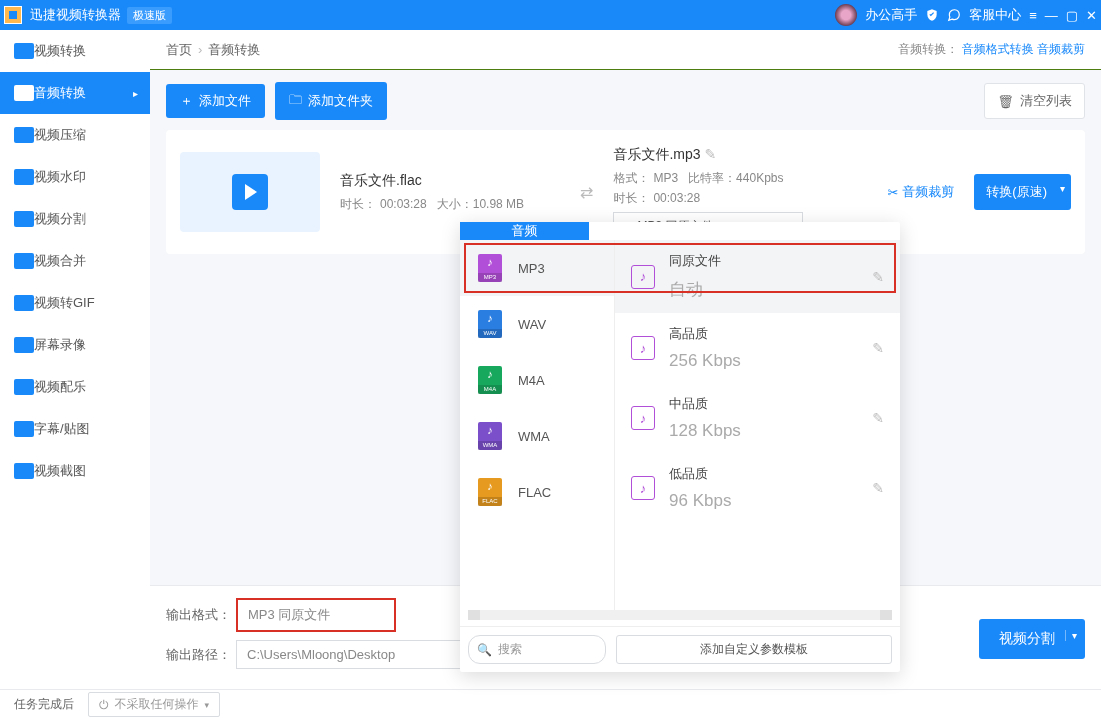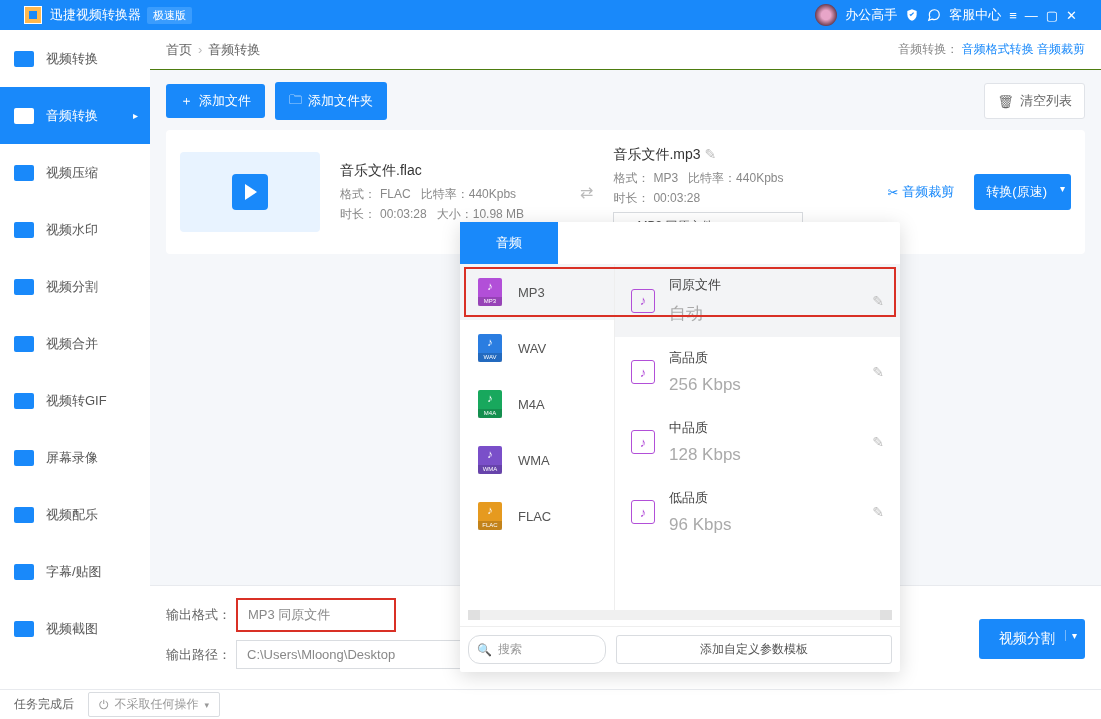--- a/index.html
+++ b/index.html
@@ -1,26 +1,26 @@
 <!DOCTYPE html>
 <html><head>
 <meta charset="utf-8">
 <style>
 *{box-sizing:border-box;margin:0;padding:0;font-family:"Microsoft YaHei",sans-serif}
 body{background:#fff;width:1101px;height:719px;overflow:hidden;position:relative}
-.titlebar{height:30px;background:#1989fa;display:flex;align-items:center;color:#fff;font-size:13px;padding:0 24px}
+.titlebar{height:30px;background:#1989fa;display:flex;align-items:center;color:#fff;font-size:13px;padding:0 4px}
 .logo-sq{width:18px;height:18px;background:#ffb84d;border:1px solid #fff;margin-right:8px;display:flex;align-items:center;justify-content:center}
 .logo-sq::before{content:"";width:8px;height:8px;background:#1989fa}
 .badge{background:#3a9cfd;padding:1px 6px;border-radius:2px;margin-left:6px;font-size:11px}
 .tb-right{margin-left:auto;display:flex;align-items:center;gap:8px}
 .avatar{width:22px;height:22px;border-radius:50%;background:radial-gradient(circle,#e8a5c8 30%,#6b3d52 70%)}
 .tb-ico{width:14px;height:14px;display:inline-block}
 .main{display:flex;height:calc(100% - 60px)}
 .sidebar{width:150px;background:#fff}
-.nav-item{height:57px;display:flex;align-items:center;padding-left:14px;color:#555;font-size:13px;cursor:pointer;gap:12px}
+.nav-item{height:42px;display:flex;align-items:center;padding-left:14px;color:#555;font-size:13px;cursor:pointer;}
 .nav-item.active{background:#1989fa;color:#fff;position:relative}
 .nav-item.active::after{content:"▸";position:absolute;right:12px;font-size:10px}
 .nav-ico{width:20px;height:16px;background:#1989fa;border-radius:2px;flex-shrink:0}
 .nav-item.active .nav-ico{background:#fff}
 .content{flex:1;background:#f5f7fa;display:flex;flex-direction:column}
 .breadcrumb{height:40px;display:flex;align-items:center;padding:0 16px;font-size:13px;color:#666;background:#fff;border-bottom:1px solid #4d7c0f}
 .bc-right{margin-left:auto;font-size:12px;color:#888}
 .bc-right a{color:#1989fa;text-decoration:none;margin-left:0}
 .toolbar{height:50px;display:flex;align-items:center;padding:0 16px;gap:10px;background:#f5f7fa;padding-top:12px}
 .btn-pri{background:#1989fa;color:#fff;border:none;padding:8px 14px;border-radius:3px;font-size:13px;cursor:pointer;display:flex;align-items:center;gap:6px}
@@ -38,21 +38,21 @@
 .out-sel .dd{margin-left:auto;color:#1989fa;font-size:10px}
 .link-cut{color:#1989fa;font-size:13px;display:flex;align-items:center;gap:4px;cursor:pointer}
 .btn-conv{background:#1989fa;color:#fff;border:none;padding:9px 12px;border-radius:3px;font-size:13px;position:relative}
 .btn-conv::after{content:"▾";position:absolute;right:6px;top:9px;font-size:10px}
 .bottombar{margin-top:auto;padding:12px 16px;border-top:1px solid #e8eaee;background:#fff}
 .form-row{display:flex;align-items:center;font-size:13px;color:#666;margin-bottom:8px}
 .form-row label{width:70px}
 .form-row .val{border:1px solid #d9dce0;padding:6px 10px;flex:1;max-width:560px;color:#888}
 .hl-red{border:2px solid #d93025!important}
 .popup{position:absolute;left:460px;top:222px;width:440px;height:450px;background:#fff;box-shadow:0 4px 20px rgba(0,0,0,0.15);border-radius:2px;display:flex;flex-direction:column}
-.pop-tab{background:#1989fa;color:#fff;text-align:center;padding:12px;width:98px;font-size:13px}
+.pop-tab{background:#1989fa;color:#fff;text-align:center;padding:0;width:129px;font-size:13px}
 .pop-body{flex:1;display:flex;position:relative;overflow:hidden}
 .fmt-list{width:155px;border-right:1px solid #eee;overflow-y:auto}
 .fmt-item{padding:14px 18px;display:flex;align-items:center;gap:16px;font-size:13px;color:#555;cursor:pointer}
 .fmt-item.sel{background:#f3f4f6}
 .fmt-ico{width:24px;height:28px;border-radius:2px;position:relative;flex-shrink:0}
 .fmt-ico::before{content:"♪";position:absolute;top:2px;left:0;right:0;text-align:center;color:#fff;font-size:11px}
 .fmt-ico::after{content:attr(data-ext);position:absolute;bottom:0;left:0;right:0;font-size:6px;color:#fff;text-align:center;background:rgba(0,0,0,0.15);line-height:9px}
 .q-list{flex:1;overflow:auto}
 .q-item{padding:12px 16px;display:flex;align-items:center;gap:14px;cursor:pointer}
 .q-item.sel{background:#f3f4f6}
@@ -173,21 +173,20 @@
           <span>清空列表</span>
         </button>
     </div>
 
     <div class="file-row">
       <div class="thumb">
           <div class="play"></div>
         </div>
       <div class="meta" style="width:220px">
         <div class="ttl">音乐文件.flac</div>
-        <div class="meta-row"><span>格式：</span><span>FLAC</span>&nbsp;&nbsp;&nbsp;<span>比特率：</span><span>440Kpbs</span></div>
         <div class="meta-row"><span>时长：</span><span>00:03:28</span>&nbsp;&nbsp;&nbsp;<span>大小：</span><span>10.98 MB</span></div>
       </div>
       <span class="shuffle-ico">⇄</span>
       <div class="meta out-meta">
         <div class="ttl"><span>音乐文件.mp3</span> <span style="color:#bbb">✎</span></div>
         <div class="meta-row"><span>格式：</span><span>MP3</span>&nbsp;&nbsp;&nbsp;<span>比特率：</span><span>440Kpbs</span></div>
         <div class="meta-row"><span>时长：</span><span>00:03:28</span></div>
         <div class="out-sel">
             <span style="color:#aaa;margin-right:6px">♫</span>
             <span>MP3  同原文件</span>

